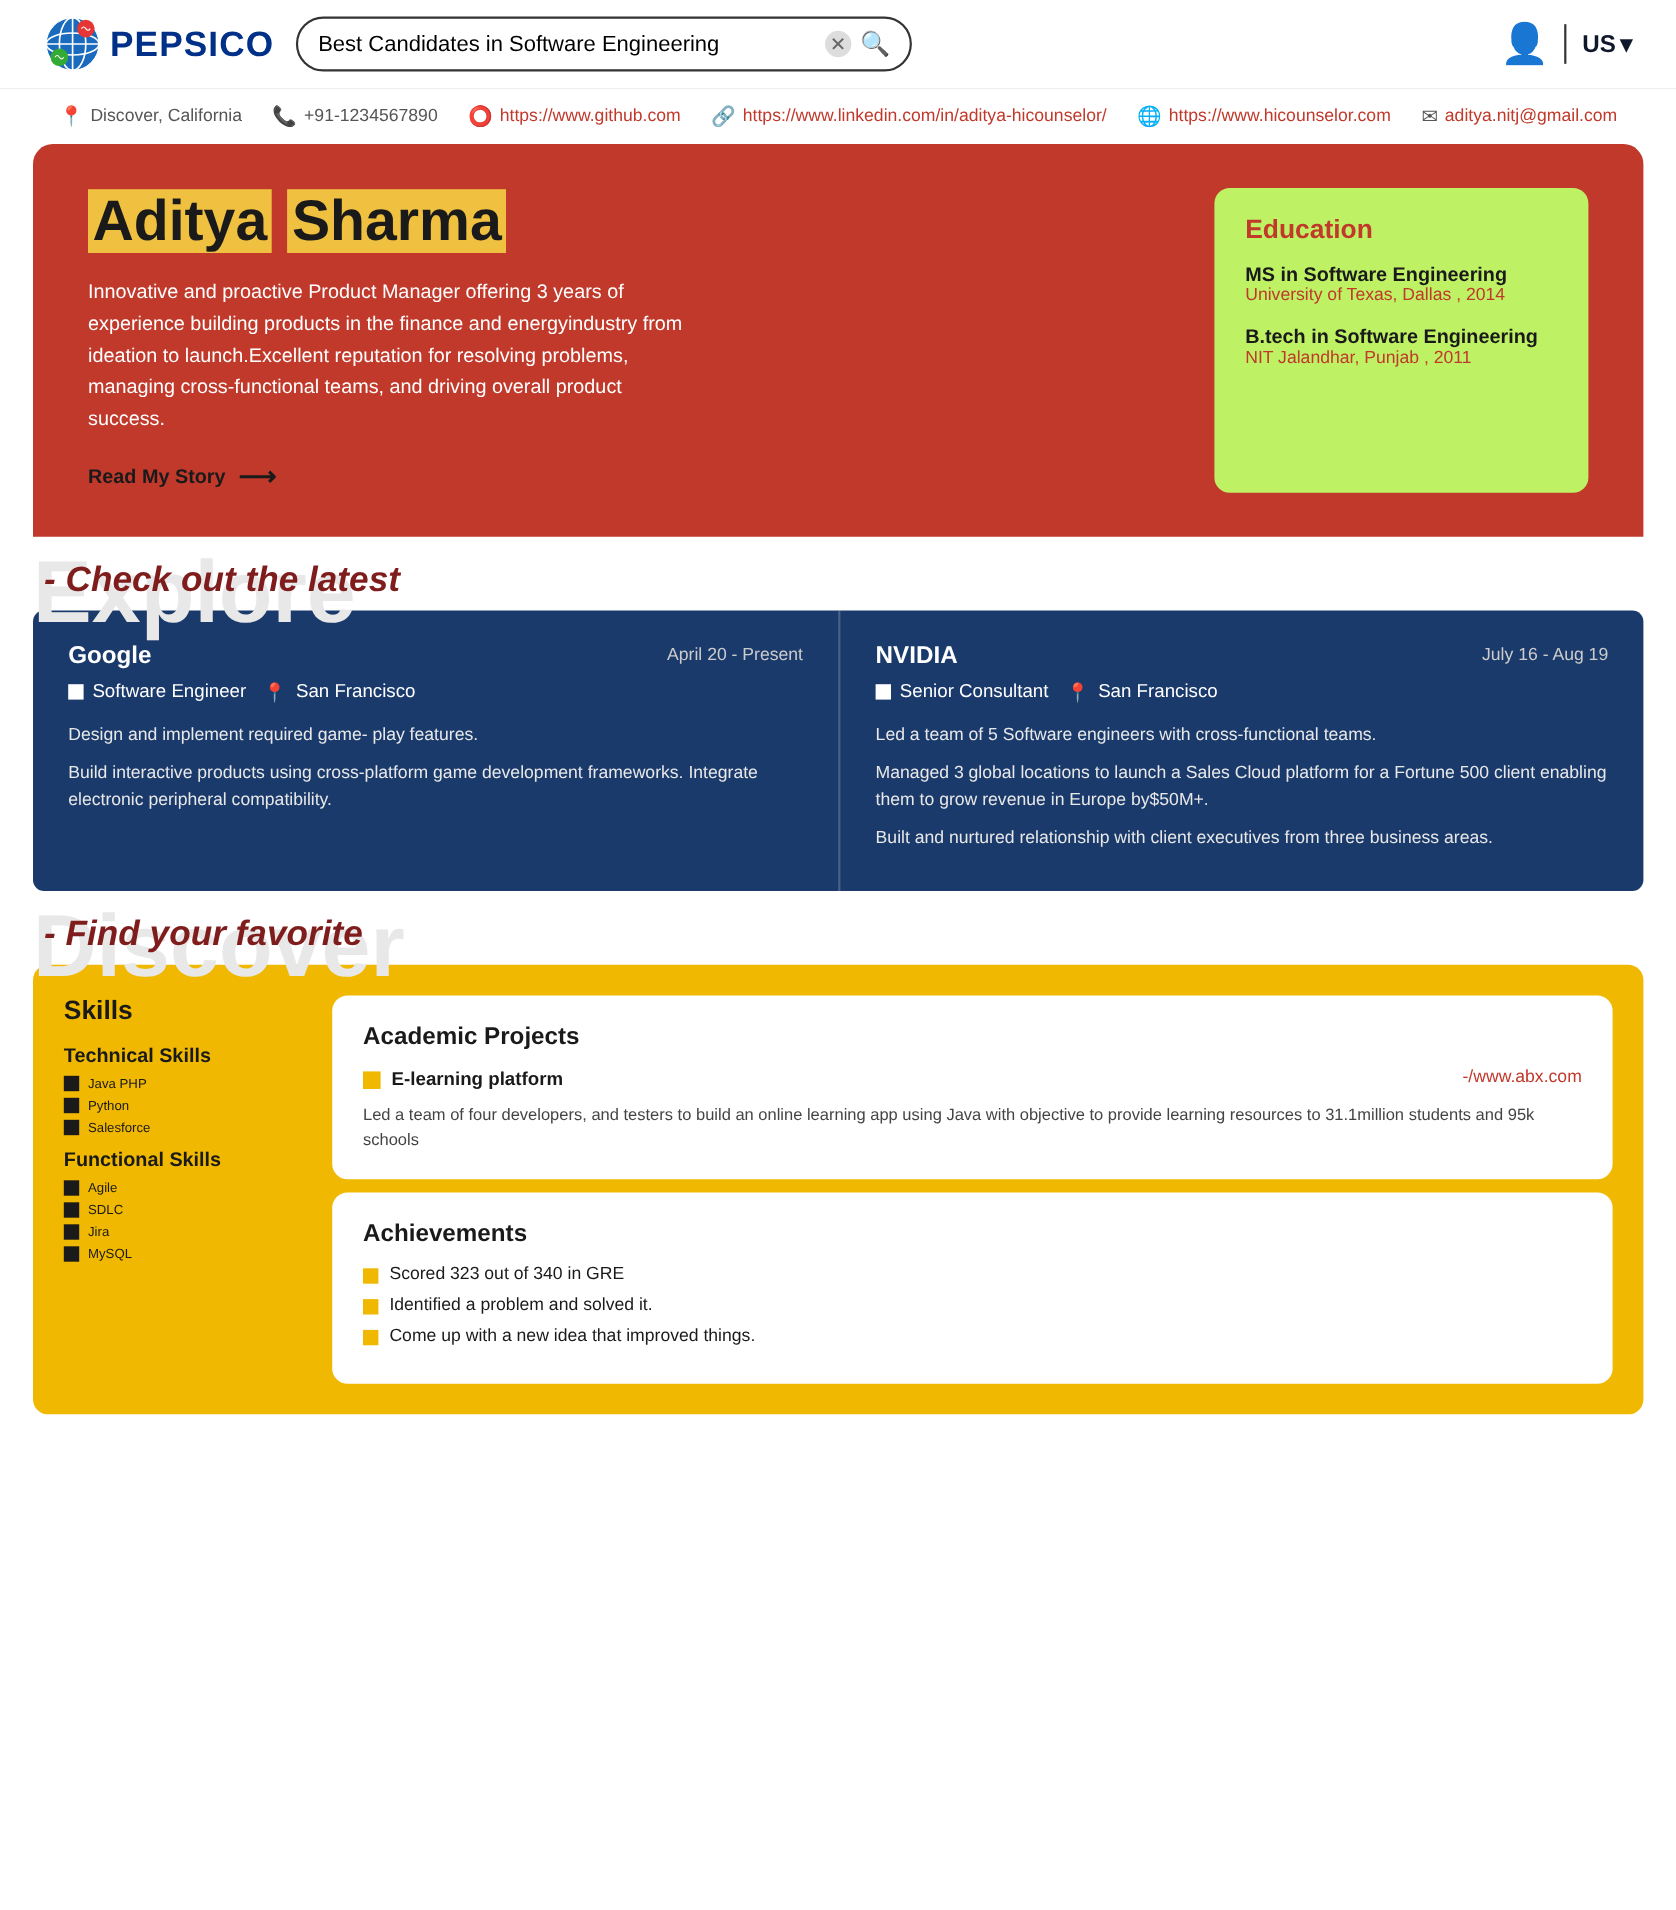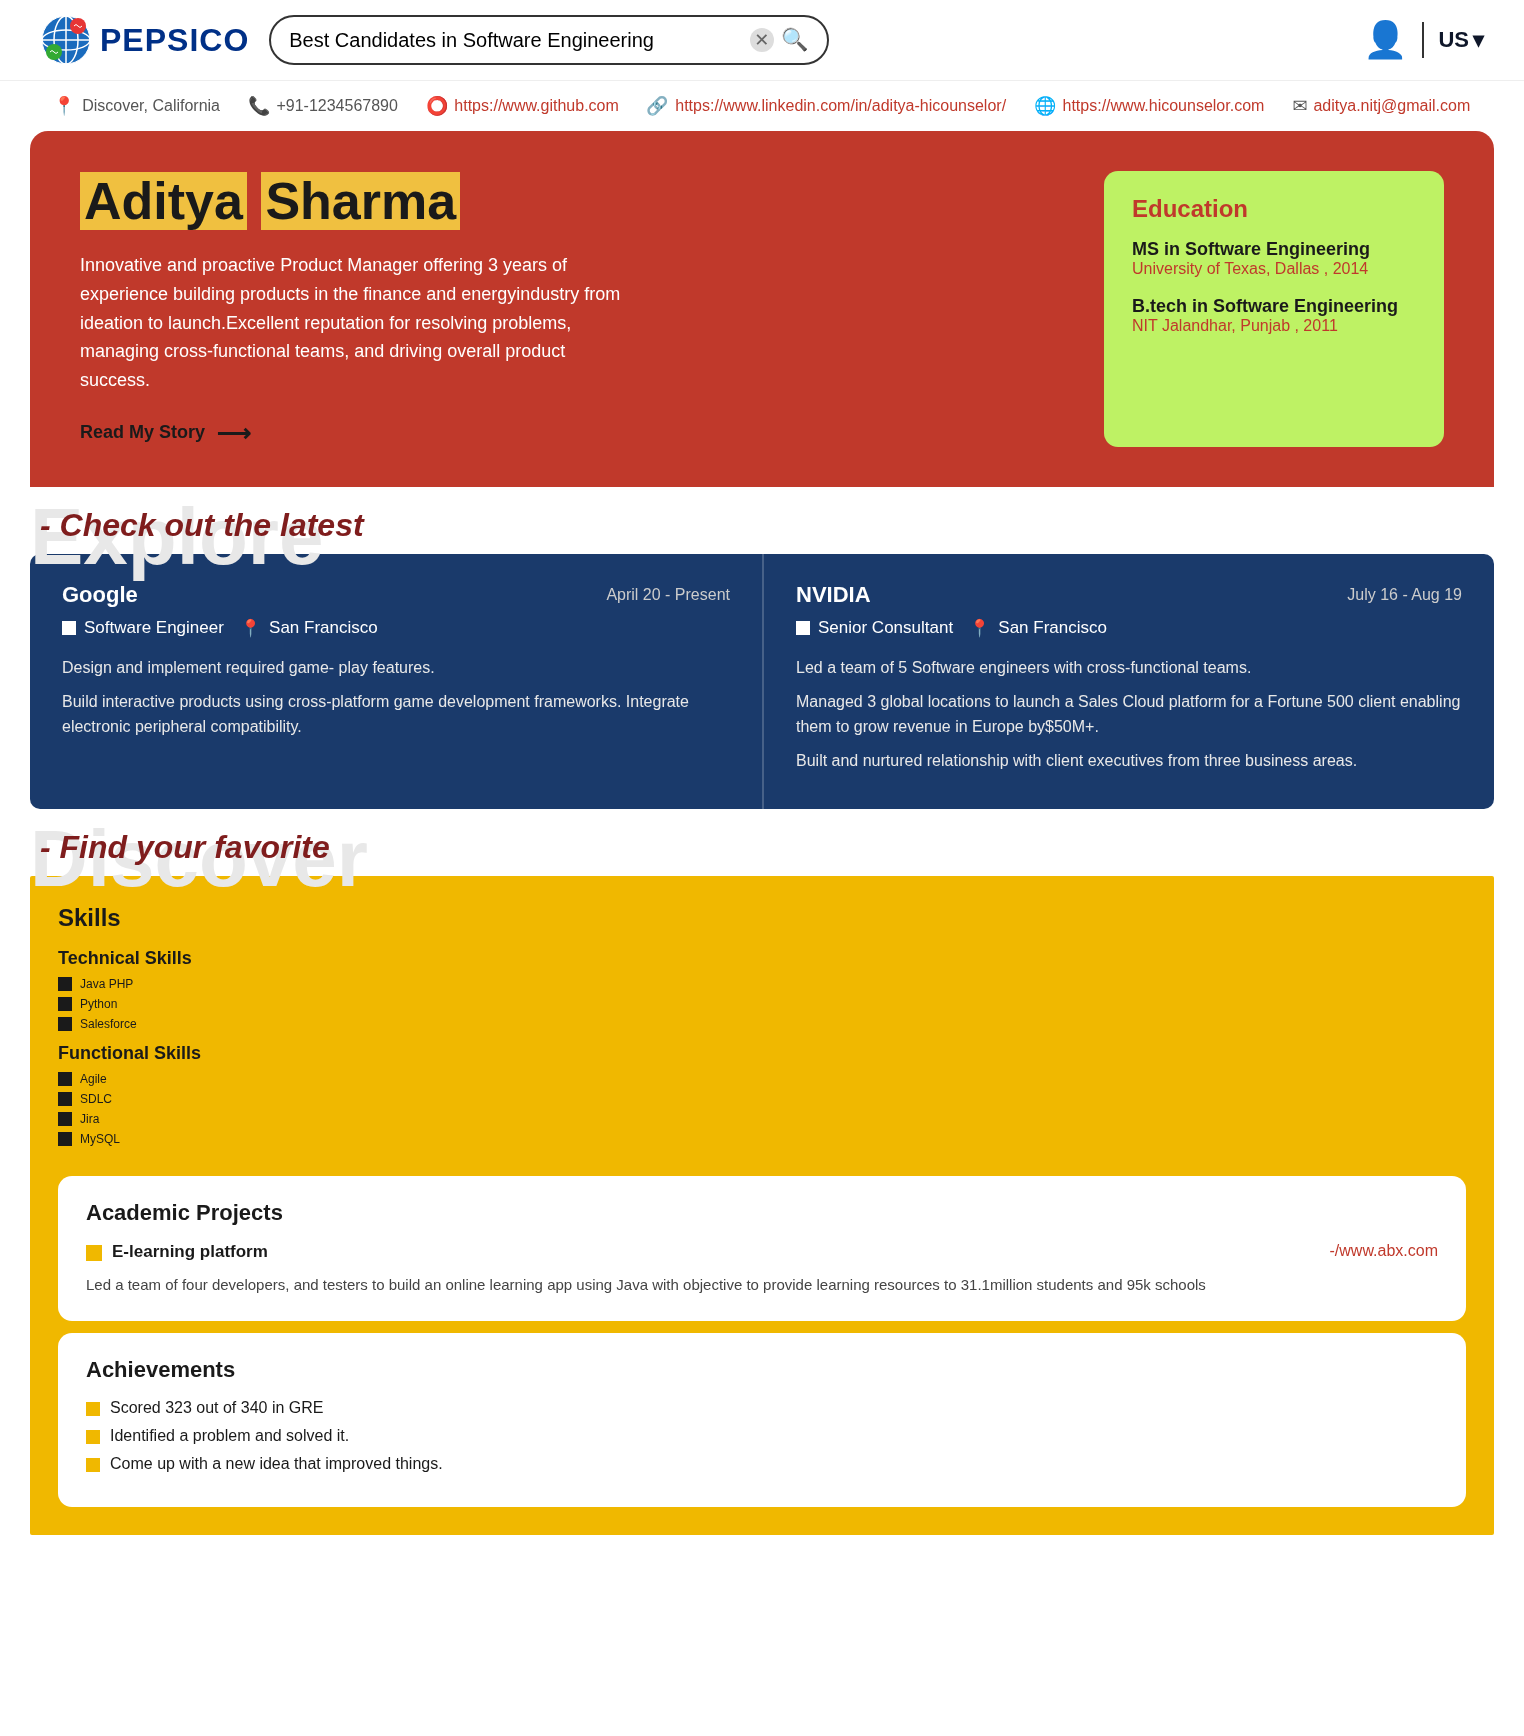--- a/index.html
+++ b/index.html
@@ -265,25 +265,24 @@
 
     
     .discover-section {
       padding: 20px 30px 0;
     }
 
     
     .skills-projects {
       background: #f0b800;
       margin: 0 30px;
-      border-radius: 2px;
+      border-radius: 14px;
       padding: 28px;
       display: flex;
       gap: 24px;
-      flex-direction: column;
     }
     .skills-panel {
       min-width: 220px;
       max-width: 240px;
     }
     .skills-title {
       font-size: 24px;
       font-weight: 900;
       color: #1a1a1a;
       margin-bottom: 16px;

